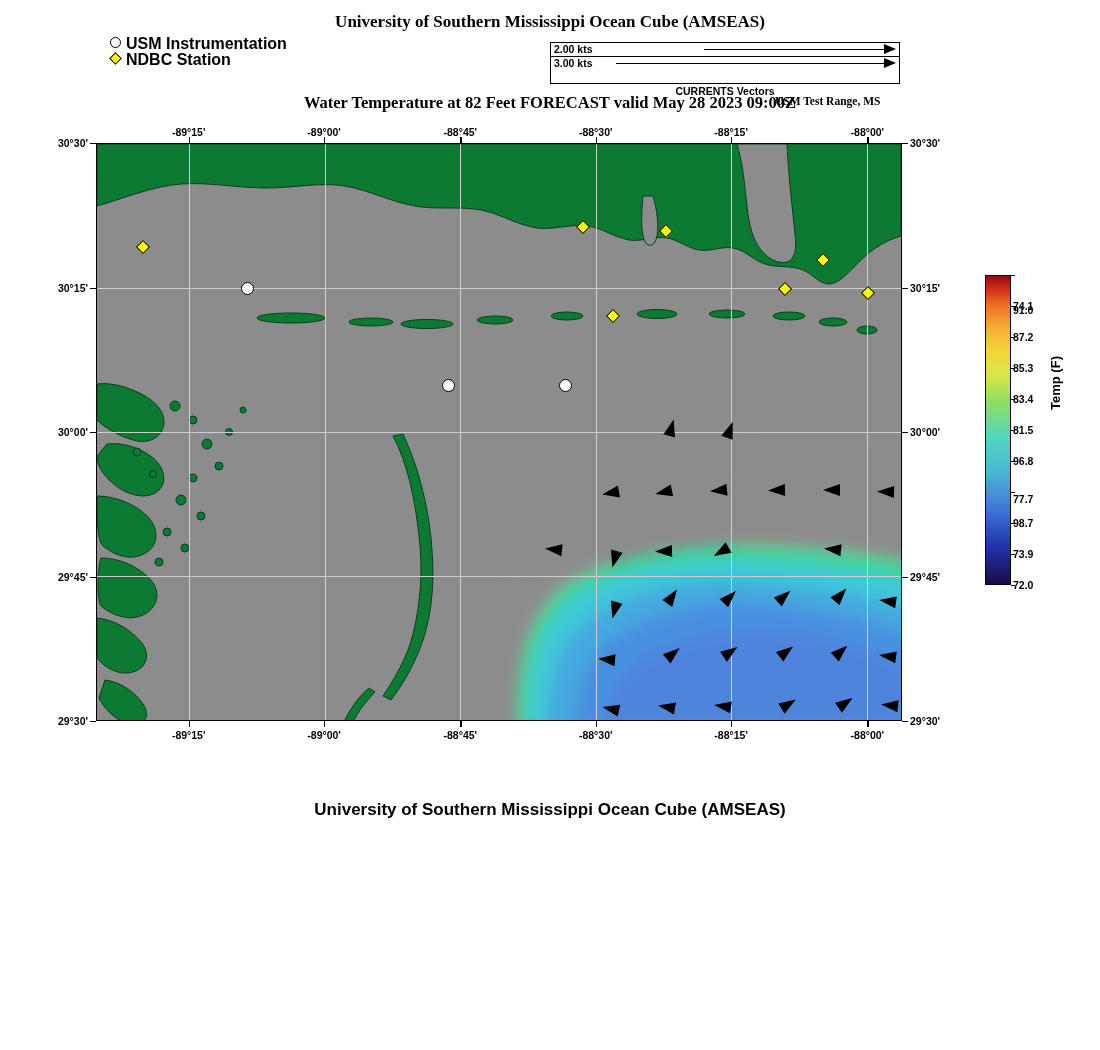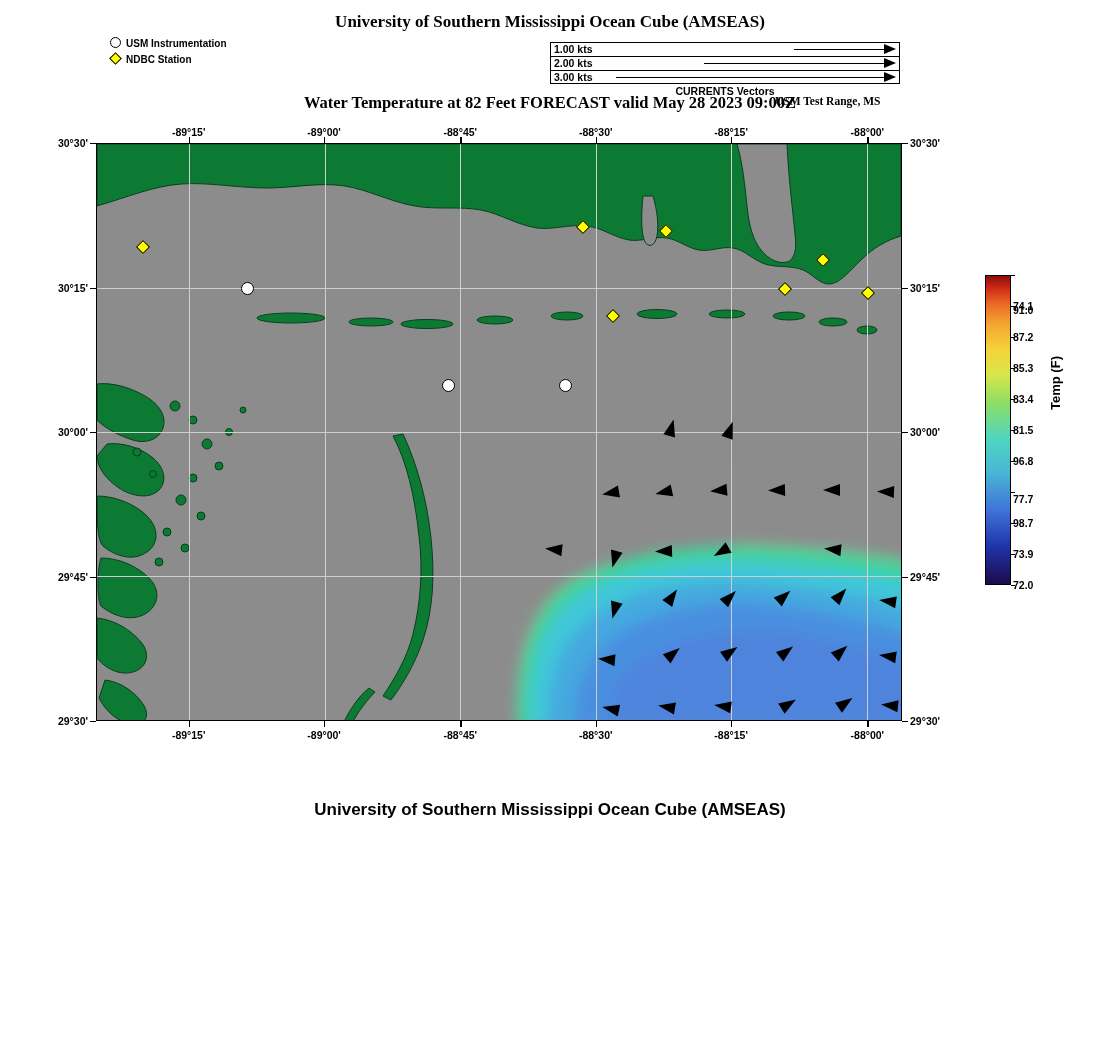--- a/index.html
+++ b/index.html
@@ -53,21 +53,21 @@
     align-items: center;
     height: 15px;
     margin-bottom: 1px;
   }
   .legend-sym {
     width: 18px; height: 15px;
     position: relative;
     flex: 0 0 18px;
   }
   .legend-label {
-    font-size: 10px;
+    font-size: 16px;
     font-weight: bold;
     line-height: 15px;
   }
   .circle-sym {
     position: absolute;
     left: 2px; top: 1px;
     width: 11px; height: 11px;
     border-radius: 50%;
     background: #ffffff;
     border: 1.6px solid #000000;
@@ -255,25 +255,20 @@
   </div>
   <div class="legend-row">
     <span class="legend-sym">
         <span class="diamond-sym"></span>
       </span>
     <span class="legend-label">NDBC Station</span>
   </div>
 </div>
 
 <div class="abs" id="vector-key">
-  <div class="vk-row">
-    <span class="vk-label">1.00 kts</span>
-    <span class="vk-arrow-line" style="left:243px;width:90px;"></span>
-    <span class="vk-head" style="left:333px;"></span>
-  </div>
   <div class="vk-row">
     <span class="vk-label">2.00 kts</span>
     <span class="vk-arrow-line" style="left:153px;width:180px;"></span>
     <span class="vk-head" style="left:333px;"></span>
   </div>
   <div class="vk-row">
     <span class="vk-label">3.00 kts</span>
     <span class="vk-arrow-line" style="left:65px;width:268px;"></span>
     <span class="vk-head" style="left:333px;"></span>
   </div>

